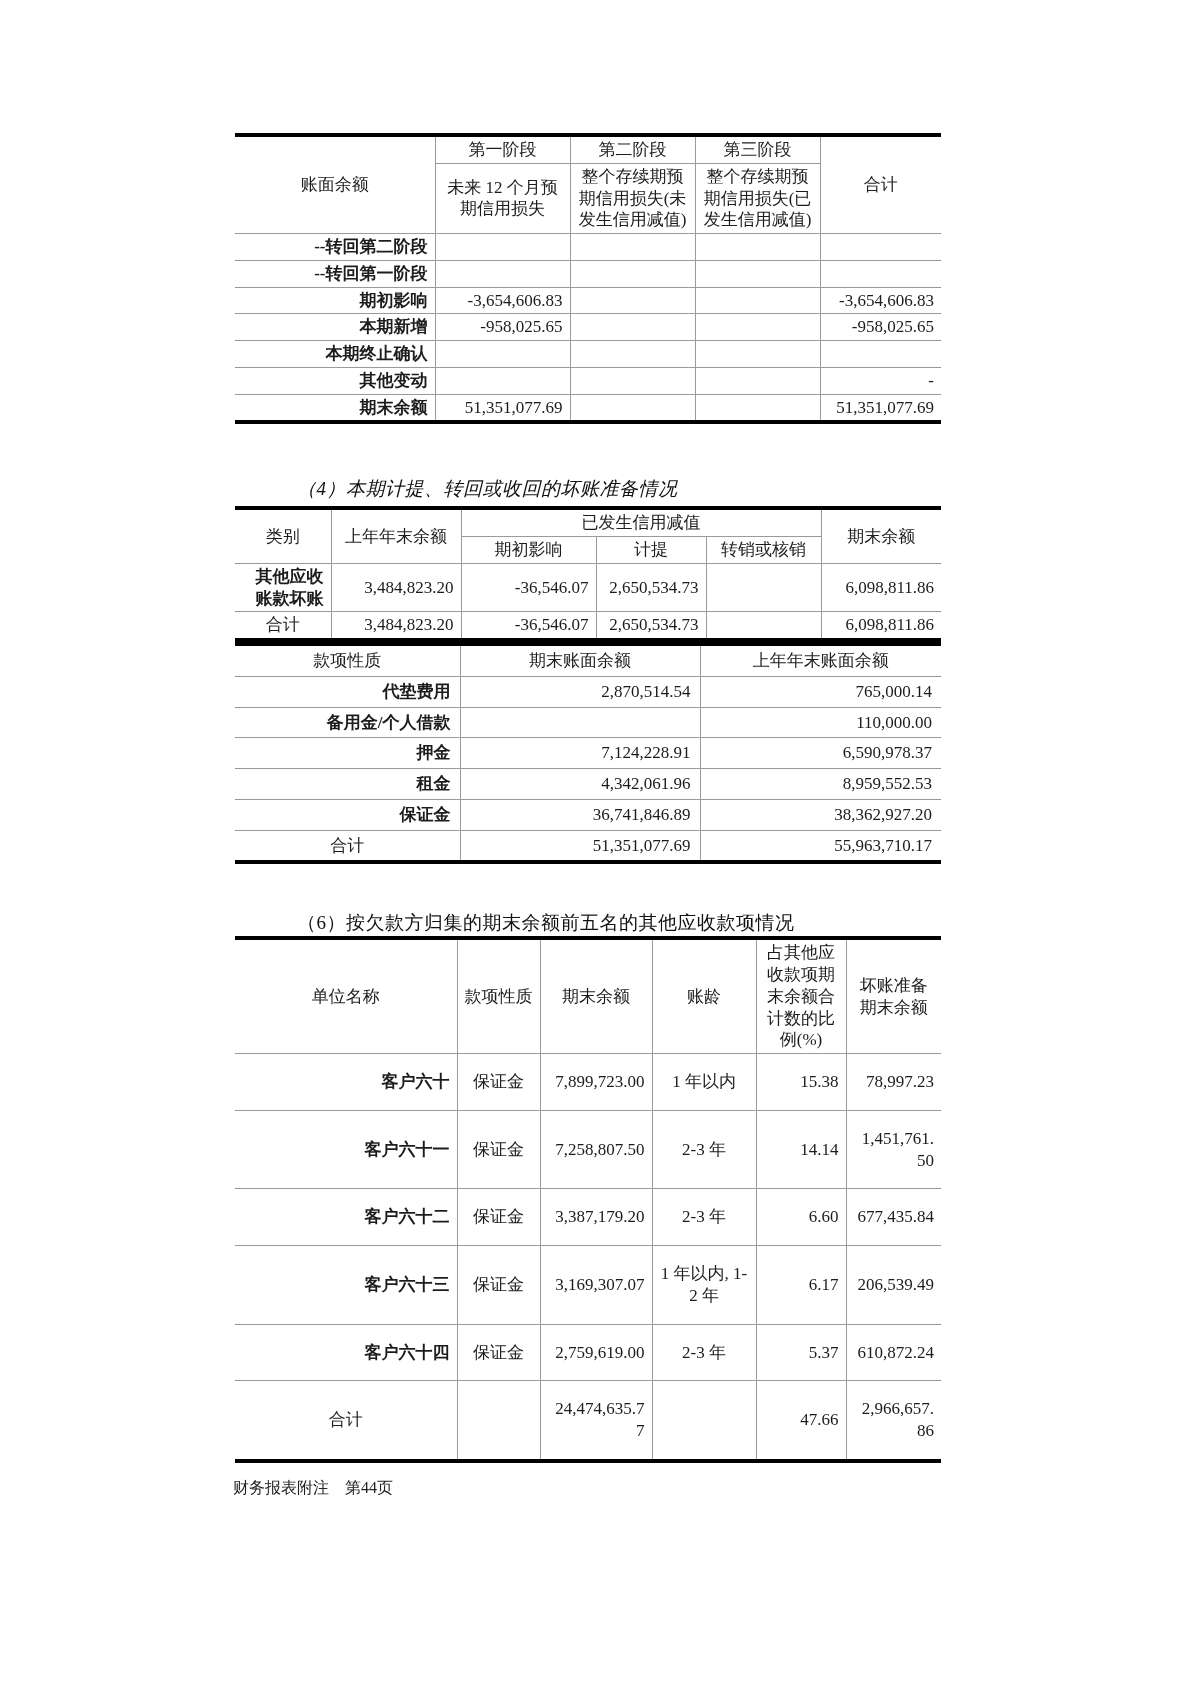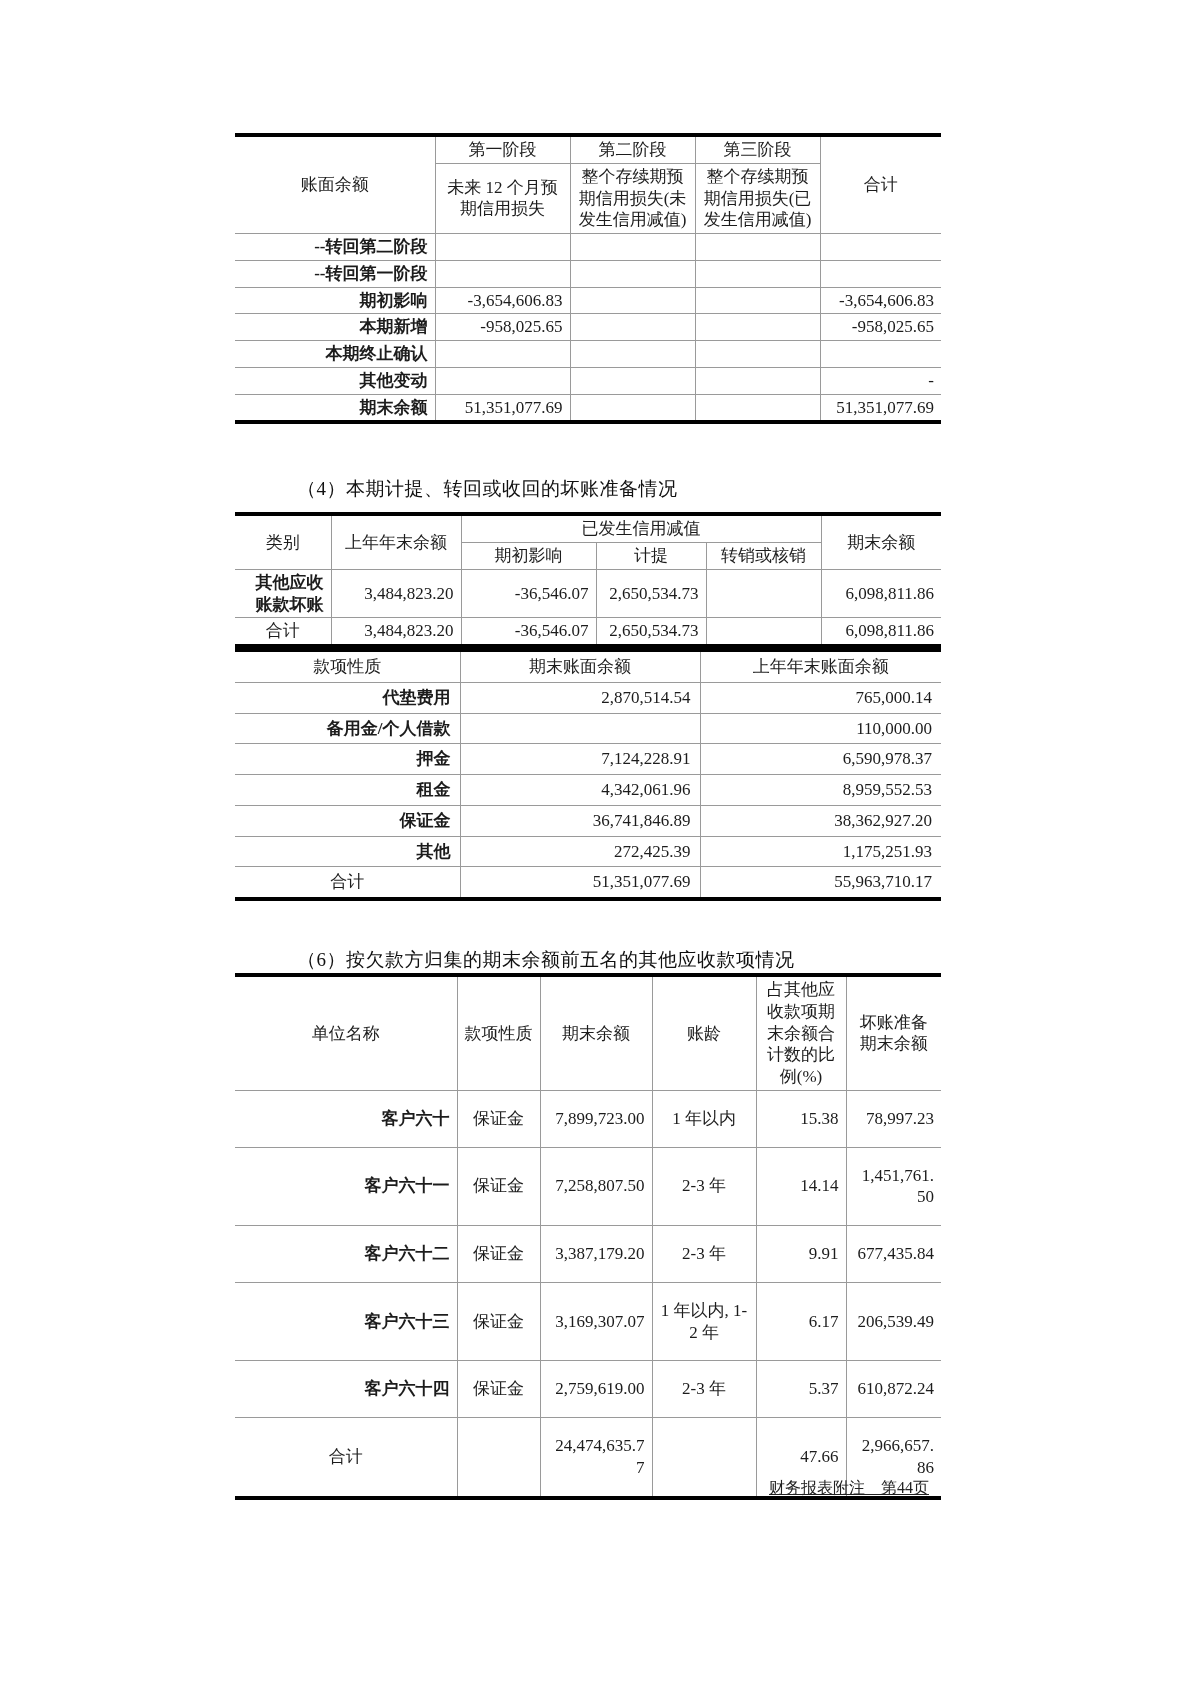--- a/index.html
+++ b/index.html
@@ -9,21 +9,21 @@
     font-family: "Liberation Serif", "DejaVu Serif", serif;
     color: #1c1c1c;
   }
   .content { position: absolute; left: 235px; top: 0; width: 706px; }
 
   .section-title {
     font-size: 19px; font-weight: 400; letter-spacing: 0.5px;
     margin-left: 62px; color: #111;
   }
   .mt1 { margin-top: 133px; }
-  .title4 { margin-top: 52px; margin-bottom: 10px; }
+  .title4 { margin-top: 52px; margin-bottom: 4px; font-style: italic; }
   .title5 { margin-top: 54px; margin-bottom: 10px; }
   .title6 { margin-top: 46px; }
 
   table.fin {
     border-collapse: collapse; width: 706px; table-layout: fixed;
     font-size: 17px;
     border-top: 4px solid #000; border-bottom: 4px solid #000;
     border-left: hidden; border-right: hidden;
   }
   .fin th, .fin td {
@@ -34,22 +34,22 @@
   .fin th { text-align: center; vertical-align: middle; }
   .fin td.num { text-align: right; }
   .fin td.lbl { text-align: right; font-weight: bold; }
   .fin td.ctr { text-align: center; }
   .fin tr.dr td { height: 24px; }
   .t5 td, .t5 th { padding: 4px 9px; }
   .t6 td { padding: 17px 7px; }
   .t6 tr.dr td { height: 29px; }
 
   .page-footer {
-    position: absolute; top: 1478px; left: 223px; width: 706px;
-    text-align: right; font-size: 16px; color: #222; text-decoration: underline;
+    position: absolute; top: 1478px; left: 233px; width: 706px;
+    text-align: left; font-size: 16px; color: #222;
   }
 </style>
 </head>
 <body>
 
 <div class="content">
 
   <table class="fin t1 mt1">
     <colgroup>
         <col style="width:200px">
@@ -201,25 +201,20 @@
         <td class="lbl">租金</td>
         <td class="num">4,342,061.96</td>
         <td class="num">8,959,552.53</td>
       </tr>
       <tr class="dr">
         <td class="lbl">保证金</td>
         <td class="num">36,741,846.89</td>
         <td class="num">38,362,927.20</td>
       </tr>
       <tr class="dr">
-        <td class="lbl">其他</td>
-        <td class="num">272,425.39</td>
-        <td class="num">1,175,251.93</td>
-      </tr>
-      <tr class="dr">
         <td class="ctr">合计</td>
         <td class="num">51,351,077.69</td>
         <td class="num">55,963,710.17</td>
       </tr>
     </tbody>
   </table>
 
   <div class="section-title title6">（6）按欠款方归集的期末余额前五名的其他应收款项情况</div>
   <table class="fin t6">
     <colgroup>
@@ -255,21 +250,21 @@
         <td class="num">7,258,807.50</td>
         <td class="ctr">2-3 年</td>
         <td class="num">14.14</td>
         <td class="num">1,451,761.50</td>
       </tr>
       <tr class="dr">
         <td class="lbl">客户六十二</td>
         <td class="ctr">保证金</td>
         <td class="num">3,387,179.20</td>
         <td class="ctr">2-3 年</td>
-        <td class="num">9.91</td>
+        <td class="num">6.60</td>
         <td class="num">677,435.84</td>
       </tr>
       <tr class="dr">
         <td class="lbl">客户六十三</td>
         <td class="ctr">保证金</td>
         <td class="num">3,169,307.07</td>
         <td class="ctr">1 年以内, 1-2 年</td>
         <td class="num">6.17</td>
         <td class="num">206,539.49</td>
       </tr>

